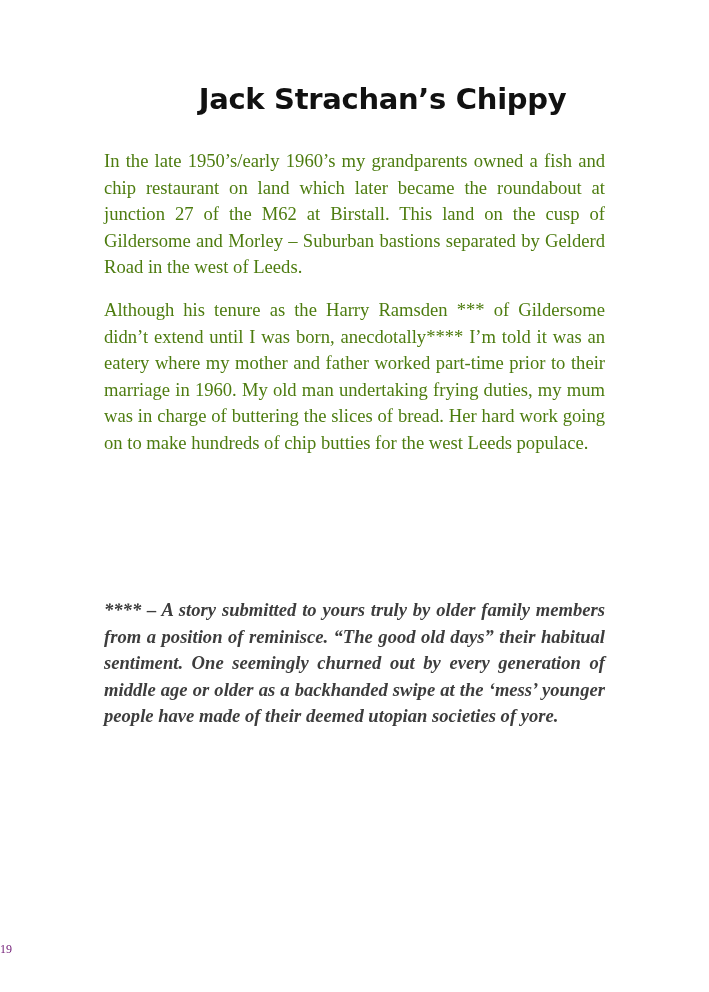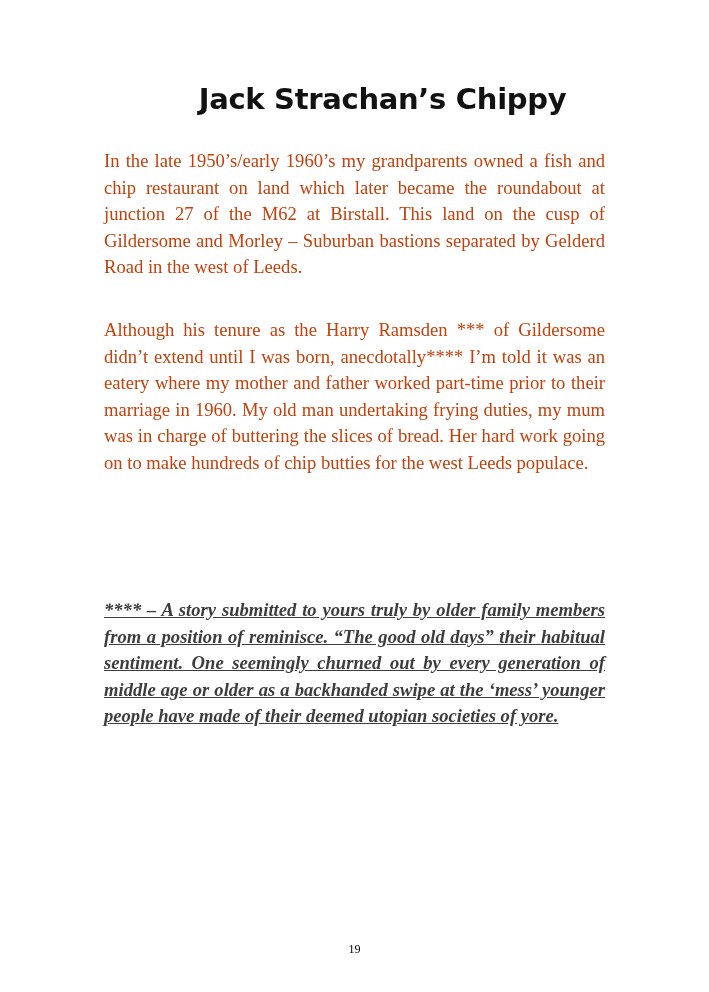--- a/index.html
+++ b/index.html
@@ -34,43 +34,43 @@
       margin: 0;
       padding-left: 28px;
     }
     .body-text {
       position: absolute;
       left: 104px;
       width: 501px;
       font-family: "Liberation Serif", "DejaVu Serif", serif;
       font-size: 18.6px;
       line-height: 26.6px;
-      color: #c2410c;
+      color: #4d7c0f;
       text-align: justify;
       margin: 0;
     }
     .body-text.italic {
       font-style: italic;
       font-weight: bold;
       color: #3d3d3d;
     }
     #p1 { top: 148px; }
-    #p2 { top: 297px; margin-top: 20px; }
+    #p2 { top: 297px; }
     #p3 { top: 501px; }
-    #p4 { top: 597px; text-decoration: underline; }
+    #p4 { top: 597px; }
     #p5 { top: 773px; }
     .page-number {
       position: absolute;
       left: 0;
       top: 942px;
       width: 709px;
-      text-align: center;
+      text-align: left;
       font-family: "Liberation Serif", "DejaVu Serif", serif;
       font-size: 12px;
-      color: #000000;
+      color: #701a75;
     }
   </style>
 </head>
 <body>
 
 <div class="page">
   <h1 class="title">Jack Strachan’s Chippy</h1>
 
   <p id="p1" class="body-text">In the late 1950’s/early 1960’s my grandparents owned a fish and chip restaurant on land which later became the roundabout at junction 27 of the M62 at Birstall. This land on the cusp of Gildersome and Morley – Suburban bastions separated by Gelderd Road in the  west of Leeds.</p>
   <p id="p2" class="body-text">Although his tenure as the Harry Ramsden *** of Gildersome didn’t extend until I was born, anecdotally**** I’m told it was an eatery where my mother and father worked part-time prior to their marriage in 1960. My old man undertaking frying duties, my mum was in charge of buttering the slices of bread. Her hard work going on to make hundreds of chip butties for the west Leeds populace.</p>

